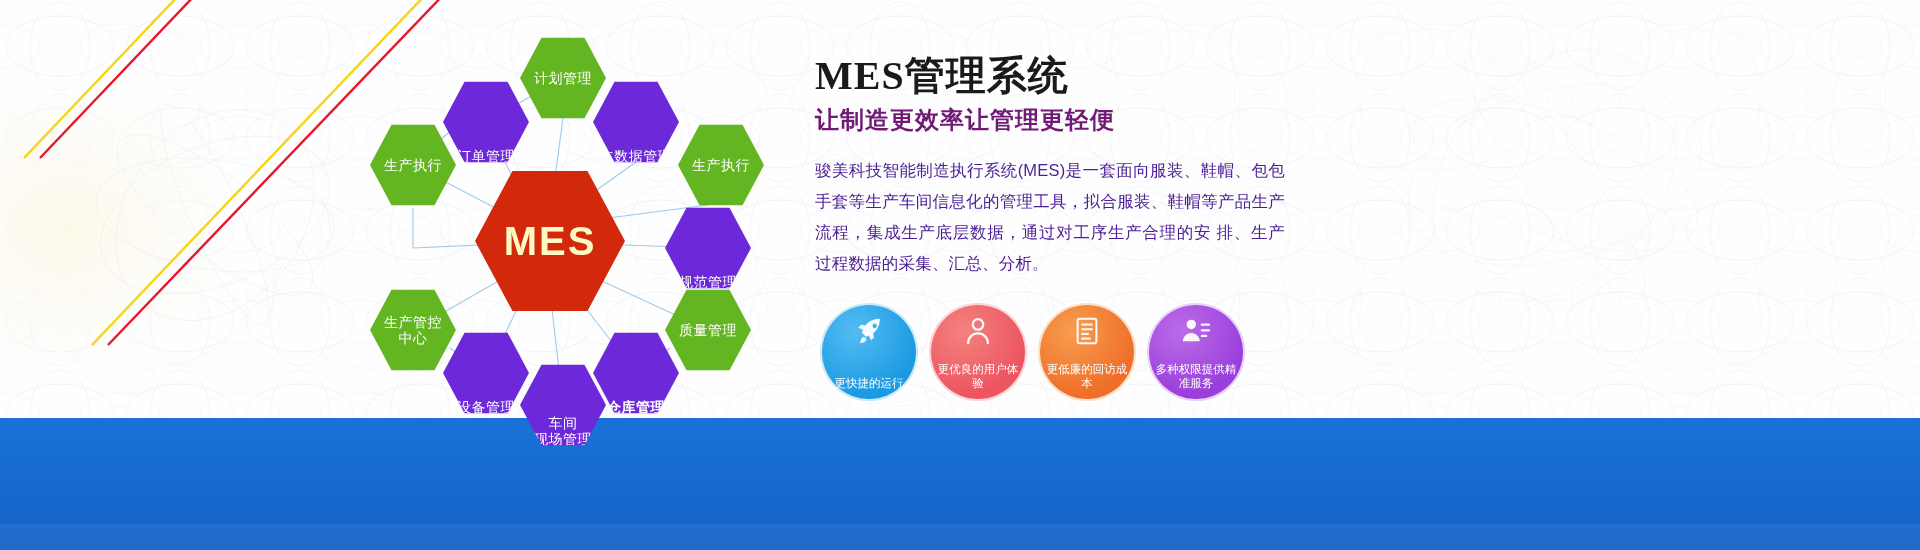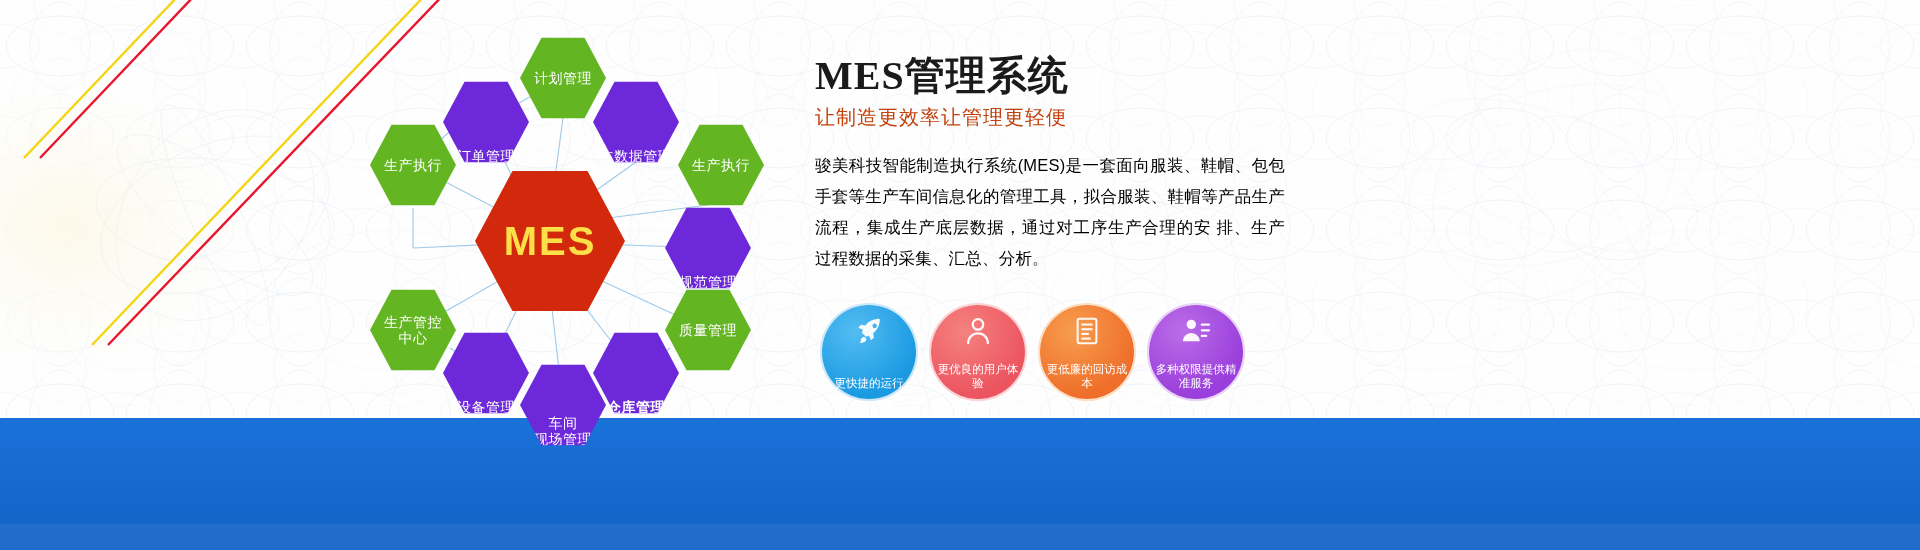--- a/index.html
+++ b/index.html
@@ -28,40 +28,40 @@
   .hex {
     position:absolute;
     display:flex; align-items:center; justify-content:center;
     text-align:center; color:#fff; line-height:1.15;
     font-size:14px; letter-spacing:.5px;
     clip-path:polygon(25% 2%,75% 2%,100% 50%,75% 98%,25% 98%,0% 50%);
   }
   .hex.green { background:#63b521; }
   .hex.blue  { background:#6d28d9;align-items:flex-end; }
   .hex.core  {
-    background:#d2290c; color:#fde047;
+    background:#d2290c; color:#fef9c3;
     font-size:40px; font-weight:bold; letter-spacing:2px;
   }
   .hex.small { width:86px; height:84px; }
   .hex.core  { width:150px; height:146px; }
 
   
   .content { position:absolute; left:815px; top:55px; width:470px; }
   .title {
     font-family:"Liberation Serif","DejaVu Serif",serif;
     font-size:40px; font-weight:bold; color:#1a1a1a; letter-spacing:1px;
     line-height:1.05;
   }
   .subtitle {
     margin-top:7px;
-    font-size:20px; color:#c2410c; letter-spacing:1px; font-weight:400;
+    font-size:24px; color:#701a75; letter-spacing:1px; font-weight:700;
   }
   .para {
     margin-top:19px;
-    font-size:16.5px; color:#000000; line-height:31px;
+    font-size:16.5px; color:#4c1d95; line-height:31px;
     text-align:justify; letter-spacing:.2px;
   }
 
   
   .badges { position:absolute; left:822px; top:305px; width:440px; height:100px; }
   .badge {
     position:absolute; top:0; width:94px; height:94px; border-radius:50%;
     display:flex; flex-direction:column; align-items:center; justify-content:flex-end;
     padding-bottom:9px;
     color:#fff; font-size:11.5px; line-height:14px; text-align:center;

